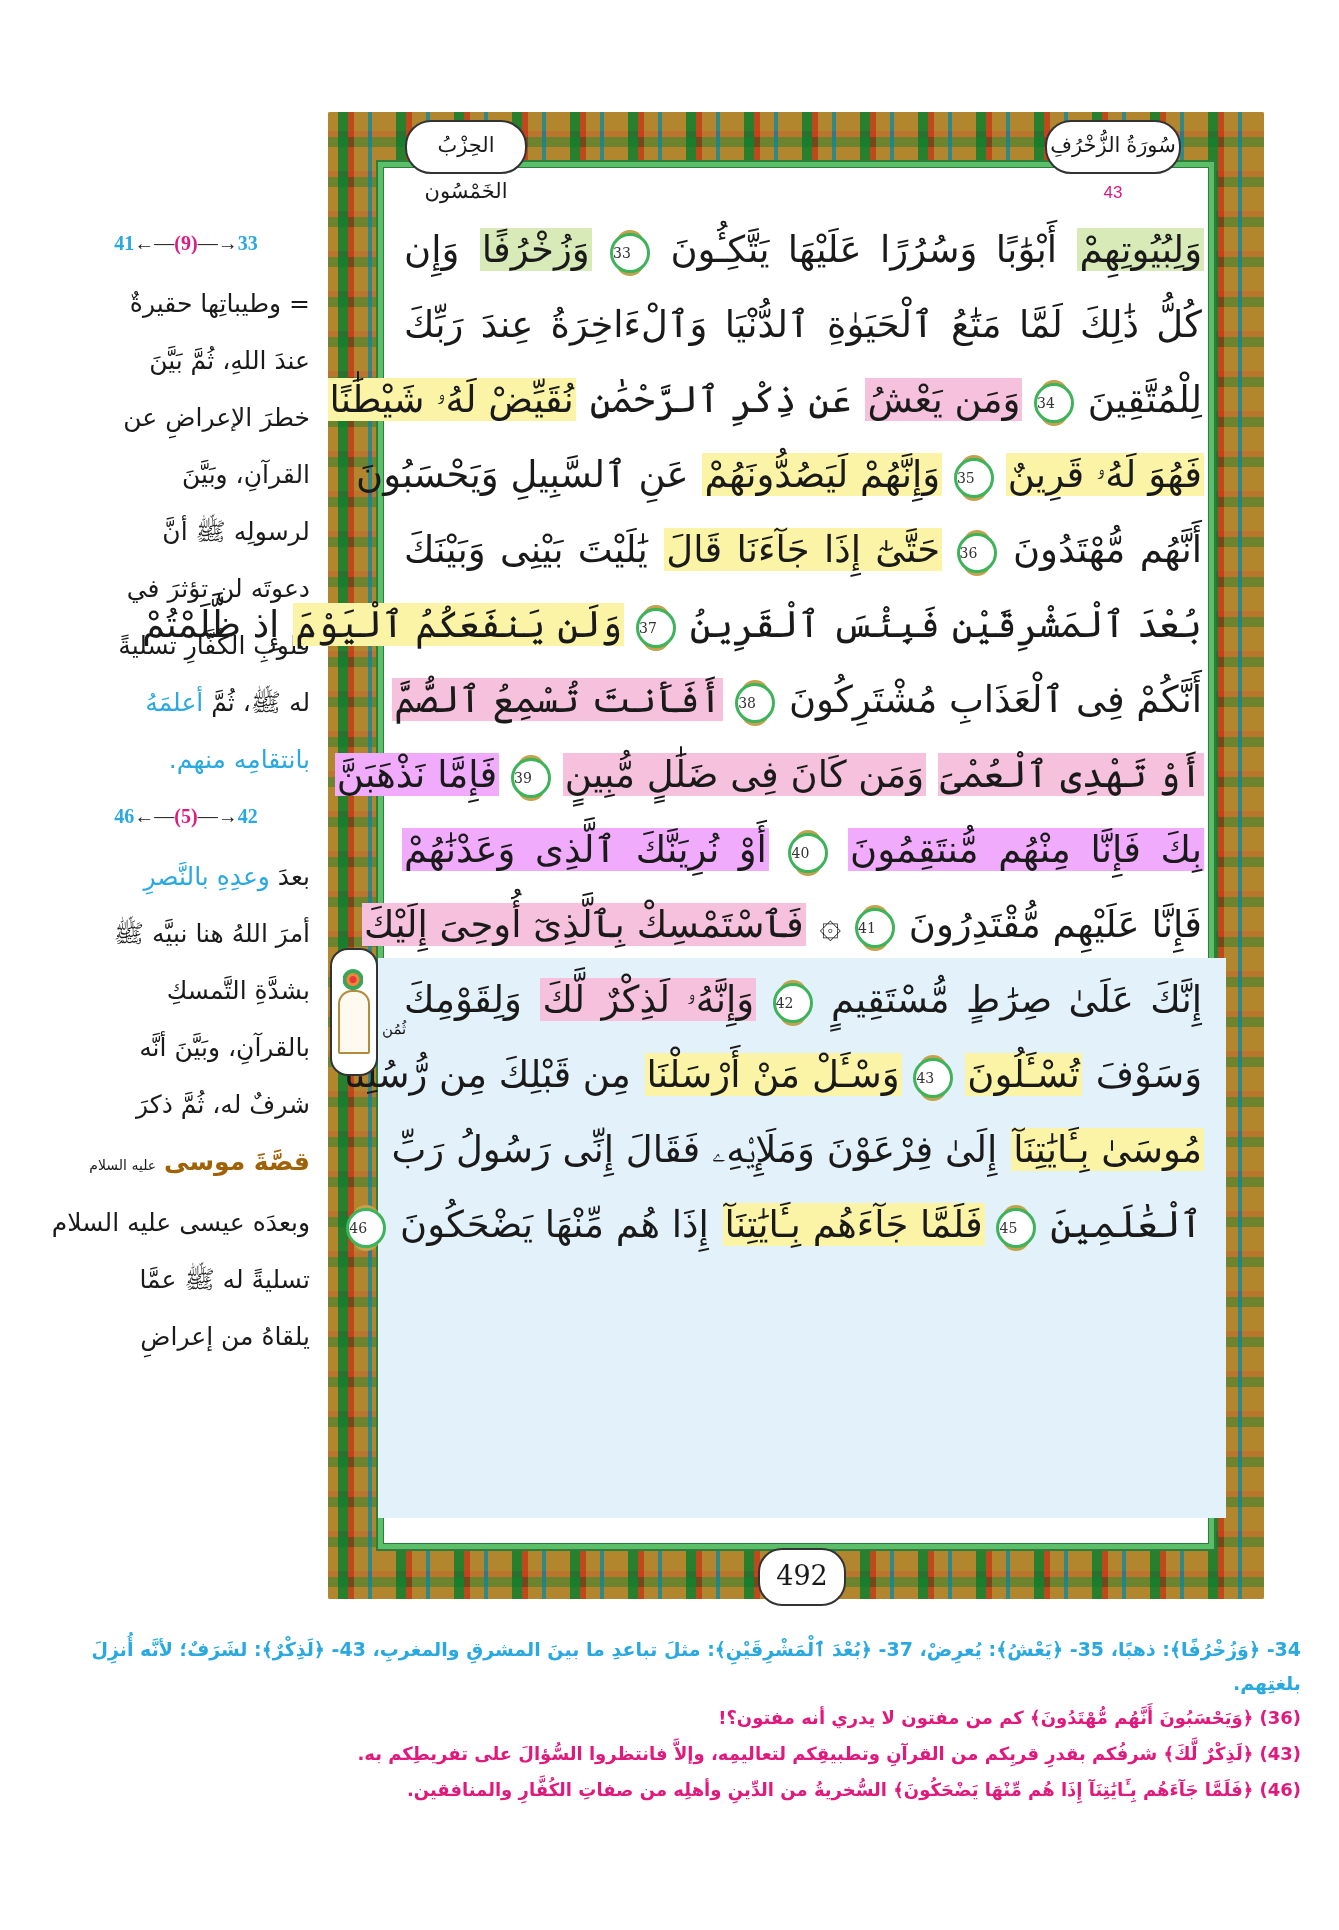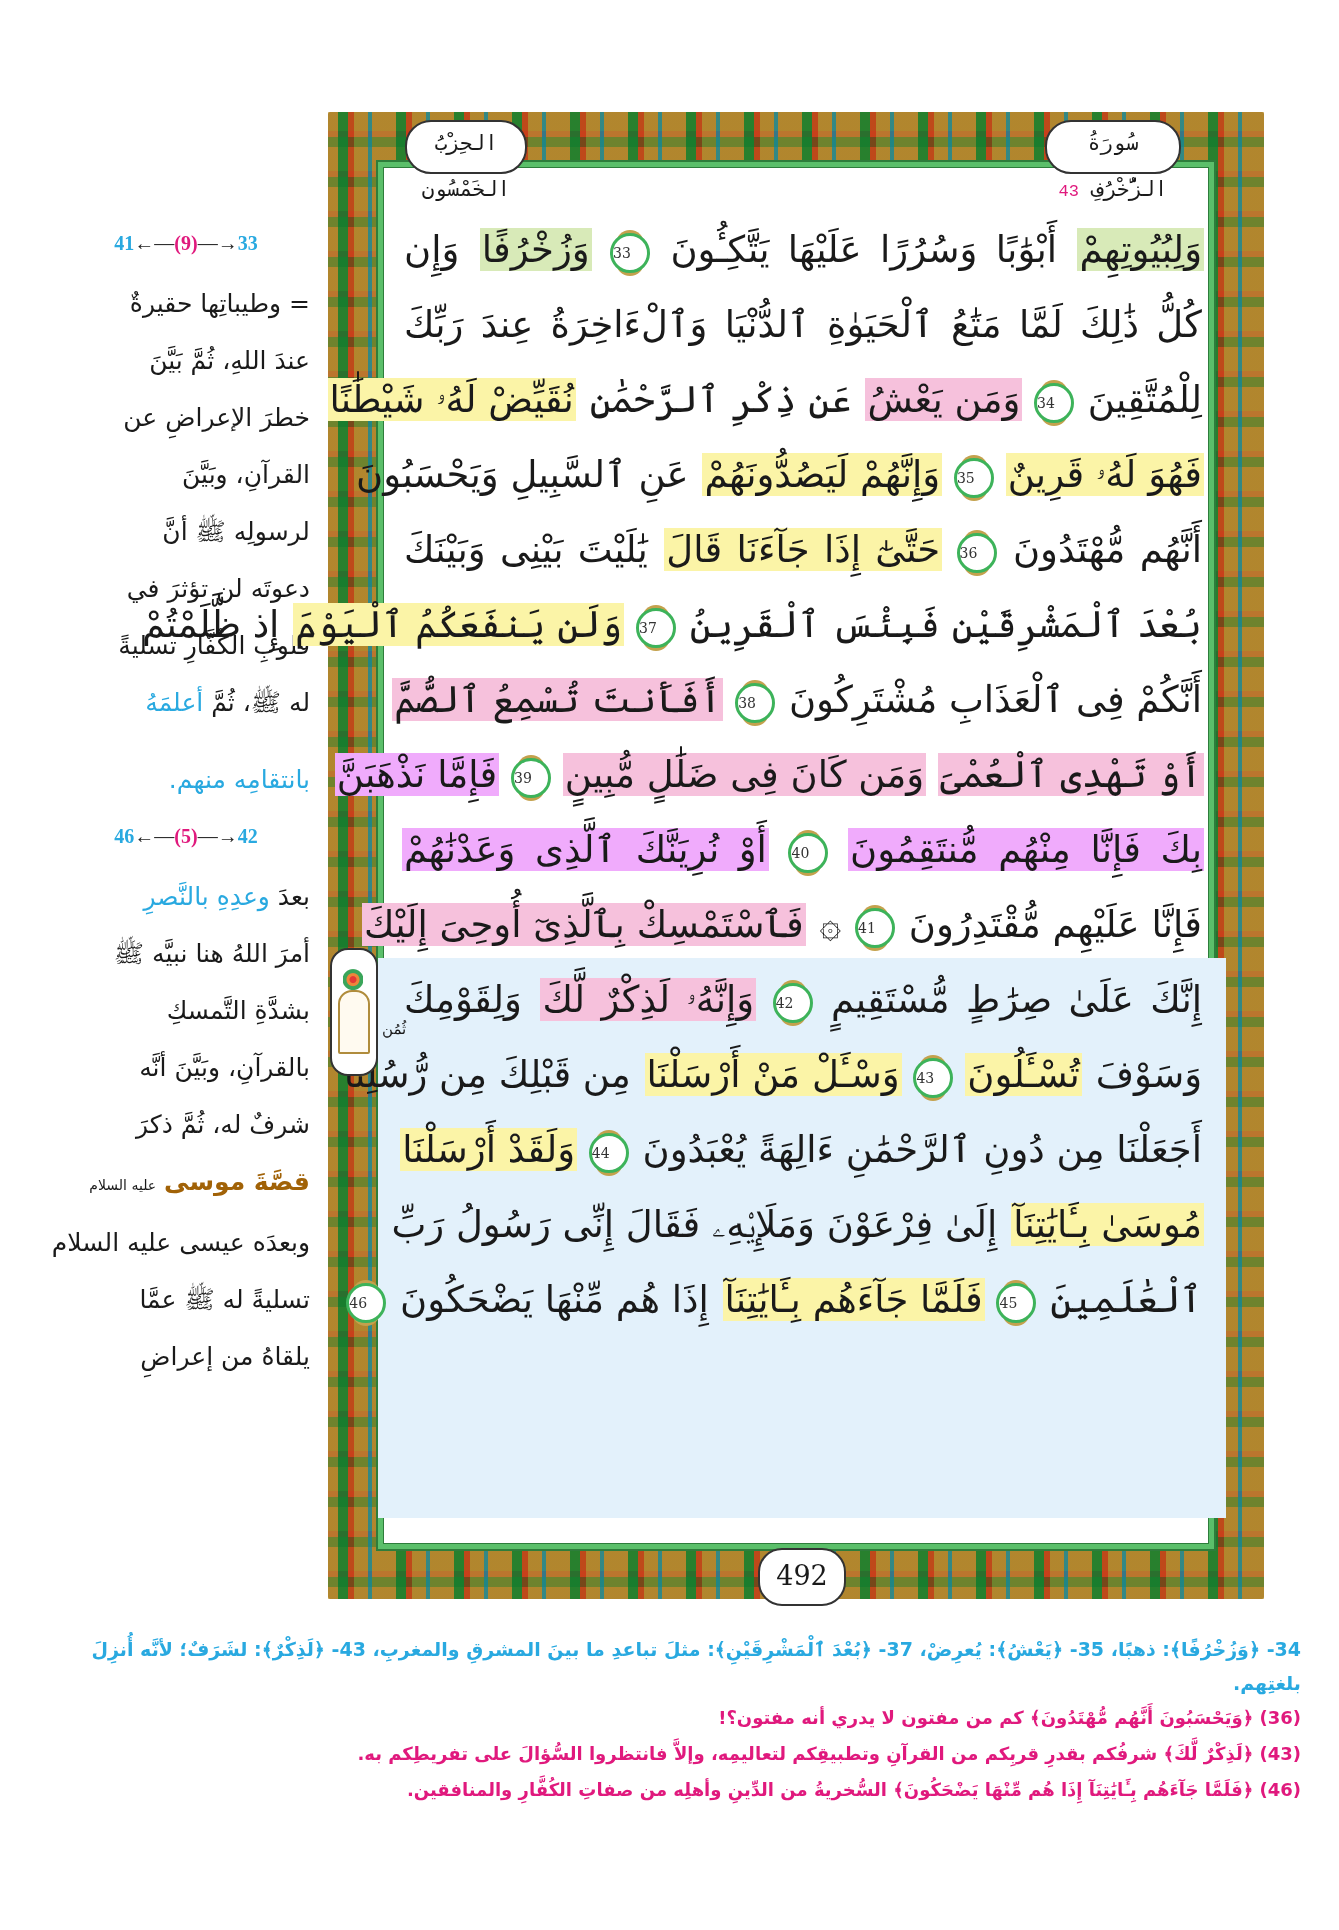--- a/index.html
+++ b/index.html
@@ -12,21 +12,21 @@
     position:absolute; left:62px; top:215px; width:248px; direction:rtl; text-align:justify;
   }
   .range {
     direction:ltr; text-align:center; font-family:Liberation Serif, serif; font-weight:bold;
     font-size:20px; height:56px; line-height:56px; margin-bottom:4px; letter-spacing:0;
   }
   .range .num { color:#29a9e0; }
   .range .cnt { color:#e0197d; }
   .range .arr { color:#222; font-weight:normal; }
   .side p { margin:0; font-size:25px; line-height:57px; white-space:nowrap; text-align:right; }
-  .side .blue { color:#29a9e0;margin-top:20px; }
+  .side .blue { color:#29a9e0; }
   .side .pink { color:#a16207; font-weight:bold; }
   
   .frame {
     position:absolute; left:328px; top:112px; width:936px; height:1487px;
     background:
       repeating-linear-gradient(90deg, #c9a64a 0 10px, #2d9e4a 10px 20px, #d85a2a 20px 26px, #c9a64a 26px 40px, #3aa9d9 40px 44px, #c9a64a 44px 58px);
     border-radius:2px;
   }
   .frame::before {
     content:""; position:absolute; inset:0;
@@ -34,21 +34,21 @@
       radial-gradient(circle at 50% 50%, rgba(255,255,255,0.0) 0 6px, transparent 7px) 0 0/29px 29px,
       repeating-linear-gradient(0deg, rgba(201,166,74,.55) 0 12px, rgba(45,158,74,.55) 12px 22px, rgba(216,90,42,.45) 22px 28px, rgba(201,166,74,.55) 28px 40px);
     mix-blend-mode:multiply;
   }
   .frame-inner {
     position:absolute; left:50px; top:50px; right:50px; bottom:50px;
     background:#fff; border:5px solid #5bbf6a; box-shadow:0 0 0 2px #2e7d3b, inset 0 0 0 1px #2e7d3b;
   }
   .cartouche {
     position:absolute; top:120px; height:50px; background:#fff; border:2px solid #333; border-radius:26px;
-    font-family:Liberation Mono, monospace; font-size:21px; line-height:46px; text-align:center; z-index:3;
+    font-family:Liberation Sans, sans-serif; font-size:21px; line-height:46px; text-align:center; z-index:3;
   }
   .cart-left { left:405px; width:118px; }
   .cart-right { left:1045px; width:132px; direction:rtl; }
   .cart-right .sn { color:#e0197d; font-size:17px; }
   .pagenum {
     position:absolute; left:758px; top:1548px; width:84px; height:54px; background:#fff;
     border:2px solid #333; border-radius:24px; font-family:"DejaVu Serif", serif;
     font-size:27px; line-height:52px; text-align:center; z-index:3;
   }
   .hizb {
@@ -128,21 +128,20 @@
     <div class="line"><span class="seg">لِلْمُتَّقِينَ</span> <span class="ayah">34</span> <span class="seg hl-pink">وَمَن يَعْشُ</span> <span class="seg">عَن ذِكْرِ ٱلرَّحْمَٰنِ</span> <span class="seg hl-yellow">نُقَيِّضْ لَهُۥ شَيْطَٰنًا</span> </div>
     <div class="line"><span class="seg hl-yellow">فَهُوَ لَهُۥ قَرِينٌ</span> <span class="ayah">35</span> <span class="seg hl-yellow">وَإِنَّهُمْ لَيَصُدُّونَهُمْ</span> <span class="seg">عَنِ ٱلسَّبِيلِ وَيَحْسَبُونَ</span> </div>
     <div class="line"><span class="seg">أَنَّهُم مُّهْتَدُونَ</span> <span class="ayah">36</span> <span class="seg hl-yellow">حَتَّىٰٓ إِذَا جَآءَنَا قَالَ</span> <span class="seg">يَٰلَيْتَ بَيْنِى وَبَيْنَكَ</span> </div>
     <div class="line"><span class="seg">بُعْدَ ٱلْمَشْرِقَيْنِ فَبِئْسَ ٱلْقَرِينُ</span> <span class="ayah">37</span> <span class="seg hl-yellow">وَلَن يَنفَعَكُمُ ٱلْيَوْمَ</span> <span class="seg">إِذ ظَّلَمْتُمْ</span> </div>
     <div class="line"><span class="seg">أَنَّكُمْ فِى ٱلْعَذَابِ مُشْتَرِكُونَ</span> <span class="ayah">38</span> <span class="seg hl-pink">أَفَأَنتَ تُسْمِعُ ٱلصُّمَّ</span> </div>
     <div class="line"><span class="seg hl-pink">أَوْ تَهْدِى ٱلْعُمْىَ</span> <span class="seg hl-pink">وَمَن كَانَ فِى ضَلَٰلٍ مُّبِينٍ</span> <span class="ayah">39</span> <span class="seg hl-blue">فَإِمَّا نَذْهَبَنَّ</span> </div>
     <div class="line"><span class="seg hl-blue">بِكَ فَإِنَّا مِنْهُم مُّنتَقِمُونَ</span> <span class="ayah">40</span> <span class="seg hl-blue">أَوْ نُرِيَنَّكَ ٱلَّذِى وَعَدْنَٰهُمْ</span> </div>
     <div class="line"><span class="seg">فَإِنَّا عَلَيْهِم مُّقْتَدِرُونَ</span> <span class="ayah">41</span> <span class="seg">۞</span> <span class="seg hl-pink">فَٱسْتَمْسِكْ بِٱلَّذِىٓ أُوحِىَ إِلَيْكَ</span> </div>
     <div class="line"><span class="seg">إِنَّكَ عَلَىٰ صِرَٰطٍ مُّسْتَقِيمٍ</span> <span class="ayah">42</span> <span class="seg hl-pink">وَإِنَّهُۥ لَذِكْرٌ لَّكَ</span> <span class="seg">وَلِقَوْمِكَ</span> </div>
     <div class="line"><span class="seg">وَسَوْفَ</span> <span class="seg hl-yellow">تُسْـَٔلُونَ</span> <span class="ayah">43</span> <span class="seg hl-yellow">وَسْـَٔلْ مَنْ أَرْسَلْنَا</span> <span class="seg">مِن قَبْلِكَ مِن رُّسُلِنَآ</span> </div>
-    <div class="line"><span class="seg">أَجَعَلْنَا مِن دُونِ ٱلرَّحْمَٰنِ ءَالِهَةً يُعْبَدُونَ</span> <span class="ayah">44</span> <span class="seg hl-yellow">وَلَقَدْ أَرْسَلْنَا</span> </div>
     <div class="line"><span class="seg hl-yellow">مُوسَىٰ بِـَٔايَٰتِنَآ</span> <span class="seg">إِلَىٰ فِرْعَوْنَ وَمَلَإِي۟هِۦ فَقَالَ إِنِّى رَسُولُ رَبِّ</span> </div>
     <div class="line"><span class="seg">ٱلْعَٰلَمِينَ</span> <span class="ayah">45</span> <span class="seg hl-yellow">فَلَمَّا جَآءَهُم بِـَٔايَٰتِنَآ</span> <span class="seg">إِذَا هُم مِّنْهَا يَضْحَكُونَ</span> <span class="ayah">46</span> </div>
   </div>
 
 <div class="side">
   <div class="range">
     <span class="num">41</span><span class="arr">←—</span><span class="cnt">(<span>9</span>)</span><span class="arr">—→</span><span class="num">33</span>
   </div>
   <p>= وطيباتِها حقيرةٌ</p>
   <p>عندَ اللهِ، ثُمَّ بَيَّنَ</p>

